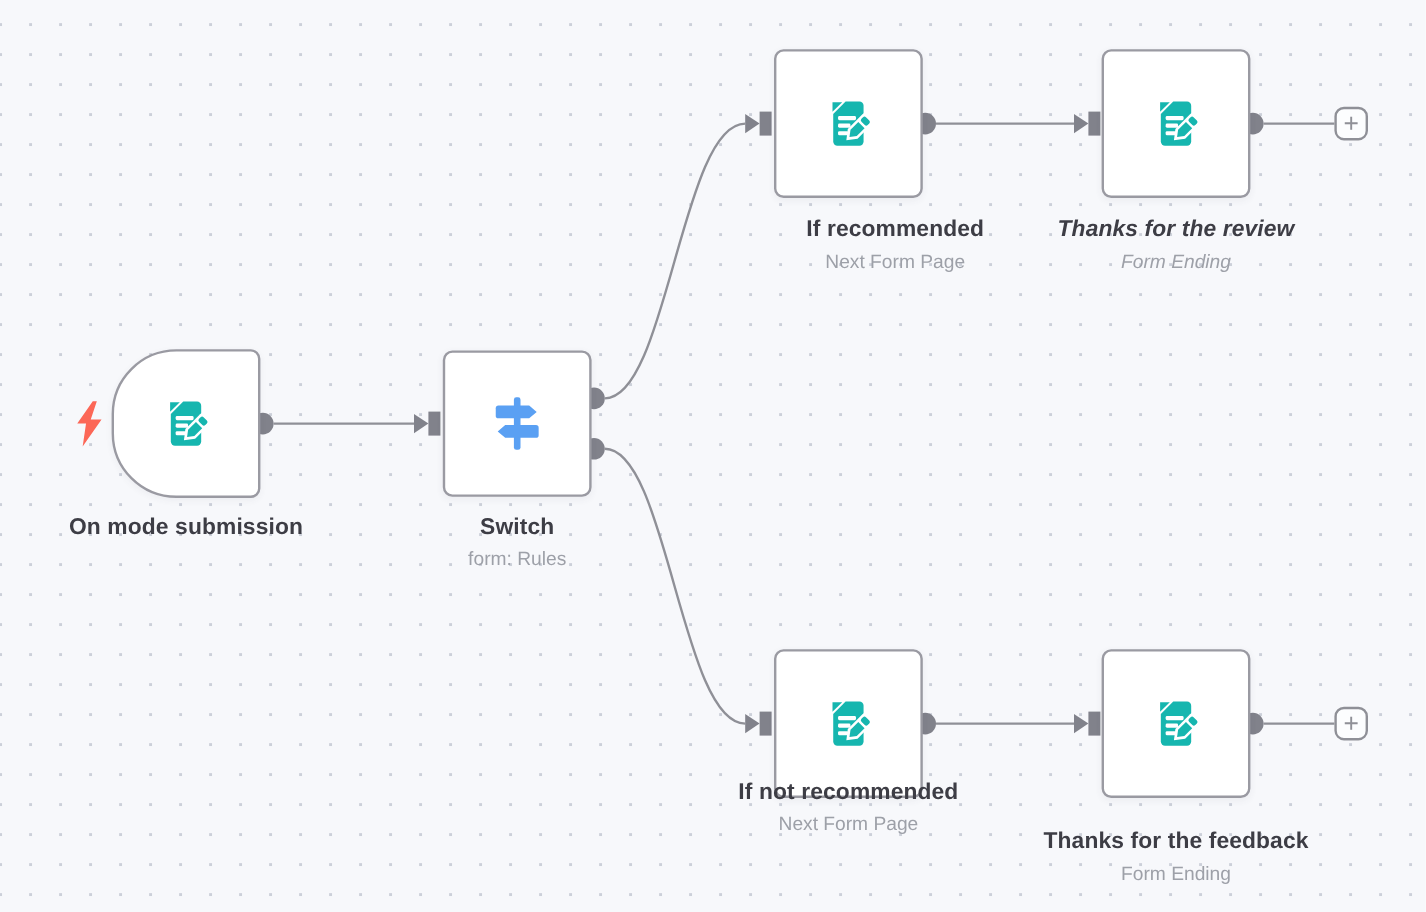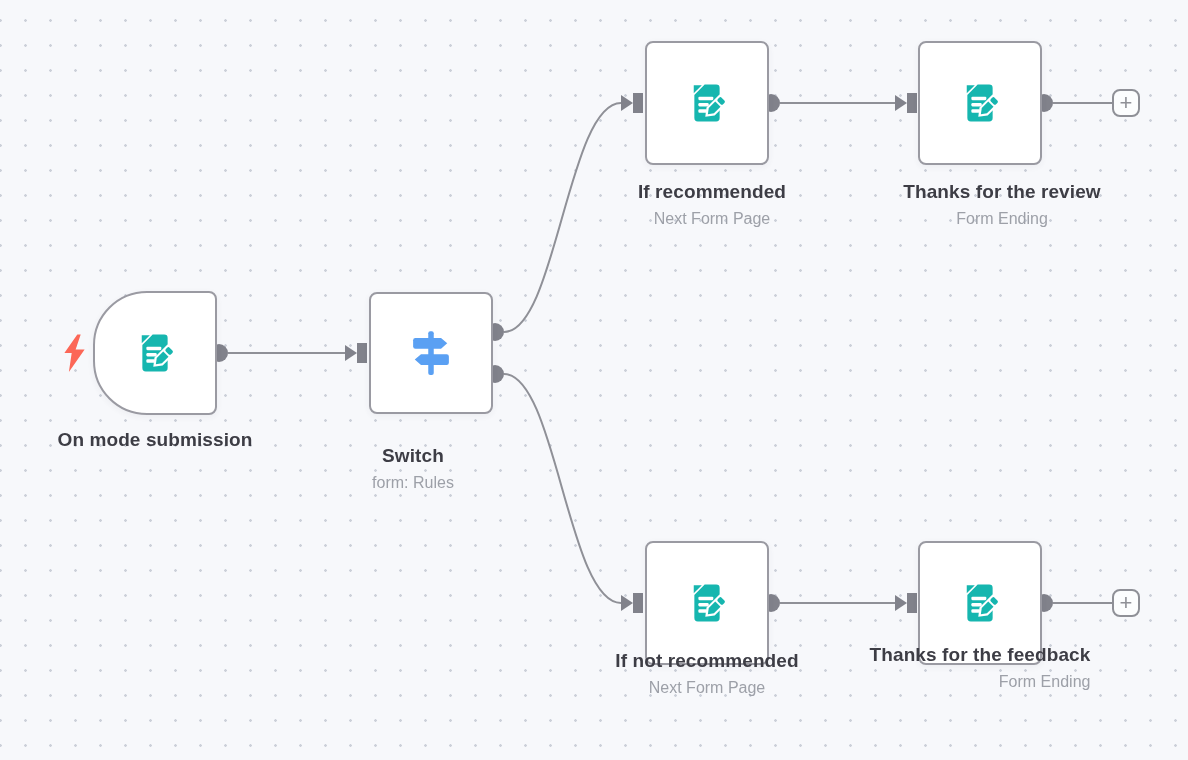--- a/index.html
+++ b/index.html
@@ -124,59 +124,59 @@
     <div class="node-title">On mode submission</div>
   </div>
 
   <div class="node" style="left:369px; top:292px; width:124px; height:122px;">
     <svg width="50" height="50" viewBox="0 0 40 40">
       <rect x="17.8" y="2.5" width="4.4" height="35" rx="1.6" style="fill:var(--blue)"></rect>
       <path d="M7.5 8 H28 L33 12.25 L28 16.5 H7.5 A1.8 1.8 0 0 1 5.7 14.7 V9.8 A1.8 1.8 0 0 1 7.5 8 Z" style="fill:var(--blue)"></path>
       <path d="M32.5 21 H12 L7 25.25 L12 29.5 H32.5 A1.8 1.8 0 0 0 34.3 27.7 V22.8 A1.8 1.8 0 0 0 32.5 21 Z" style="fill:var(--blue)"></path>
     </svg>
   </div>
-  <div class="node-label" style="left:413px; top:429px;margin-top:16px;">
+  <div class="node-label" style="left:431px; top:429px;">
     <div class="node-title">Switch</div>
     <div class="node-subtitle">form: Rules</div>
   </div>
 
   <div class="node" style="left:645px; top:41px; width:124px; height:124px;">
     <svg width="46" height="46" viewBox="0 0 40 40">
       <path d="M8.5 4.5 H15.5 L8.5 11.5 Z" style="fill:var(--teal)"></path>
       <path d="M18 4 H28 A3 3 0 0 1 31 7 V33 A3 3 0 0 1 28 36 H12 A3 3 0 0 1 9 33 V13 Z" style="fill:var(--teal)"></path>
       <rect x="12.5" y="14.5" width="13" height="3" rx="1" fill="#fff"></rect>
       <rect x="12.5" y="20" width="9" height="3" rx="1" fill="#fff"></rect>
       <rect x="12.5" y="25.5" width="7.5" height="3" rx="1" fill="#fff"></rect>
       <g transform="translate(18.5 32) rotate(-45)">
         <path d="M0 0 L6.5 -5 H21.5 A2.5 2.5 0 0 1 24 -2.5 V2.5 A2.5 2.5 0 0 1 21.5 5 H6.5 Z" fill="#fff"></path>
         <path d="M3.2 0 L7.5 -3.2 H15.5 V3.2 H7.5 Z" style="fill:var(--teal)"></path>
         <rect x="17.2" y="-3.2" width="4.6" height="6.4" rx="1.5" style="fill:var(--teal)"></rect>
       </g>
     </svg>
   </div>
-  <div class="node-label" style="left:712px; top:181px;">
+  <div class="node-label" style="left:746px; top:181px;">
     <div class="node-title">If recommended</div>
     <div class="node-subtitle">Next Form Page</div>
   </div>
 
   <div class="node" style="left:918px; top:41px; width:124px; height:124px;">
     <svg width="46" height="46" viewBox="0 0 40 40">
       <path d="M8.5 4.5 H15.5 L8.5 11.5 Z" style="fill:var(--teal)"></path>
       <path d="M18 4 H28 A3 3 0 0 1 31 7 V33 A3 3 0 0 1 28 36 H12 A3 3 0 0 1 9 33 V13 Z" style="fill:var(--teal)"></path>
       <rect x="12.5" y="14.5" width="13" height="3" rx="1" fill="#fff"></rect>
       <rect x="12.5" y="20" width="9" height="3" rx="1" fill="#fff"></rect>
       <rect x="12.5" y="25.5" width="7.5" height="3" rx="1" fill="#fff"></rect>
       <g transform="translate(18.5 32) rotate(-45)">
         <path d="M0 0 L6.5 -5 H21.5 A2.5 2.5 0 0 1 24 -2.5 V2.5 A2.5 2.5 0 0 1 21.5 5 H6.5 Z" fill="#fff"></path>
         <path d="M3.2 0 L7.5 -3.2 H15.5 V3.2 H7.5 Z" style="fill:var(--teal)"></path>
         <rect x="17.2" y="-3.2" width="4.6" height="6.4" rx="1.5" style="fill:var(--teal)"></rect>
       </g>
     </svg>
   </div>
-  <div class="node-label" style="left:1002px; top:181px;">
+  <div class="node-label" style="left:980px; top:181px;font-style:italic;">
     <div class="node-title">Thanks for the review</div>
     <div class="node-subtitle">Form Ending</div>
   </div>
 
   <div class="node" style="left:645px; top:541px; width:124px; height:124px;">
     <svg width="46" height="46" viewBox="0 0 40 40">
       <path d="M8.5 4.5 H15.5 L8.5 11.5 Z" style="fill:var(--teal)"></path>
       <path d="M18 4 H28 A3 3 0 0 1 31 7 V33 A3 3 0 0 1 28 36 H12 A3 3 0 0 1 9 33 V13 Z" style="fill:var(--teal)"></path>
       <rect x="12.5" y="14.5" width="13" height="3" rx="1" fill="#fff"></rect>
       <rect x="12.5" y="20" width="9" height="3" rx="1" fill="#fff"></rect>
@@ -200,21 +200,21 @@
       <rect x="12.5" y="14.5" width="13" height="3" rx="1" fill="#fff"></rect>
       <rect x="12.5" y="20" width="9" height="3" rx="1" fill="#fff"></rect>
       <rect x="12.5" y="25.5" width="7.5" height="3" rx="1" fill="#fff"></rect>
       <g transform="translate(18.5 32) rotate(-45)">
         <path d="M0 0 L6.5 -5 H21.5 A2.5 2.5 0 0 1 24 -2.5 V2.5 A2.5 2.5 0 0 1 21.5 5 H6.5 Z" fill="#fff"></path>
         <path d="M3.2 0 L7.5 -3.2 H15.5 V3.2 H7.5 Z" style="fill:var(--teal)"></path>
         <rect x="17.2" y="-3.2" width="4.6" height="6.4" rx="1.5" style="fill:var(--teal)"></rect>
       </g>
     </svg>
   </div>
-  <div class="node-label" style="left:980px; top:644px;text-align:right;">
+  <div class="node-label" style="left:980px; top:691px;">
     <div class="node-title">Thanks for the feedback</div>
     <div class="node-subtitle">Form Ending</div>
   </div>
 
   <div class="plus-btn" style="left:1112px; top:89px;">
     <span>+</span>
   </div>
   <div class="plus-btn" style="left:1112px; top:589px;">
     <span>+</span>
   </div>

